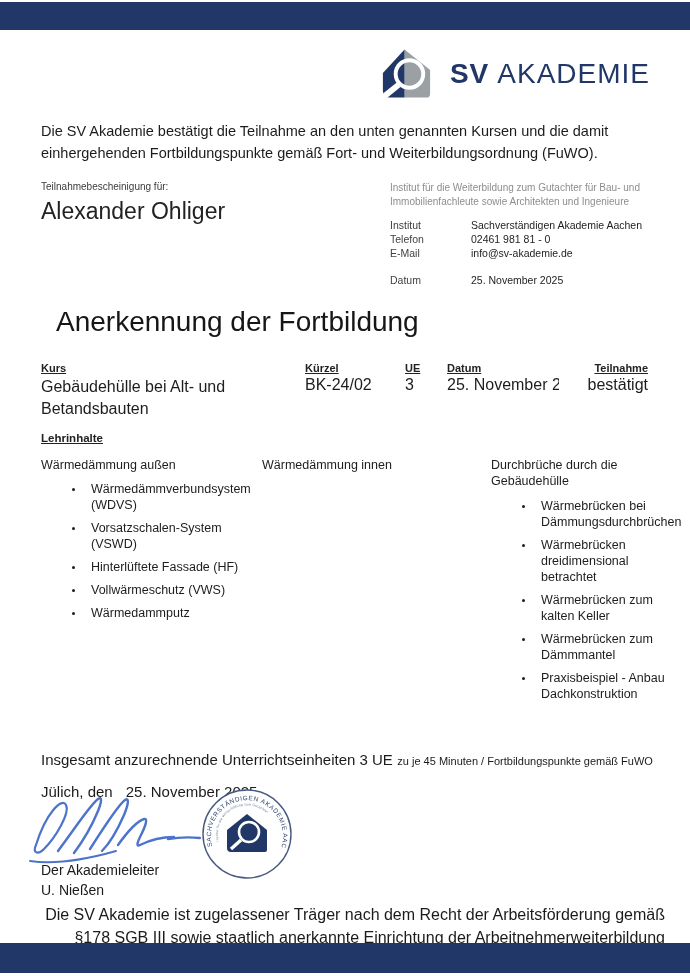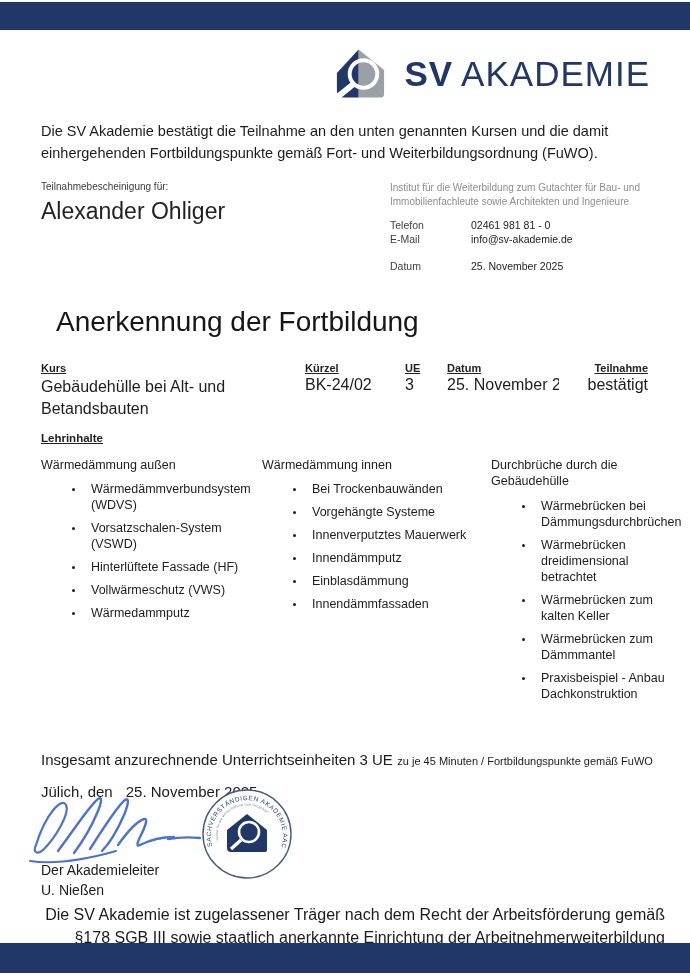--- a/index.html
+++ b/index.html
@@ -6,21 +6,21 @@
   .page{
     position:relative;width:690px;height:976px;background:#ffffff;
     font-family:"Liberation Sans", sans-serif;color:#1a1a1a;overflow:hidden;
     margin:0 auto;
   }
   .bar{position:absolute;left:0;right:0;height:28px;background:#213768;}
   .bar.top{top:2px;}
   .bar.bottom{top:943px;height:30px;}
 
   .logo{position:absolute;top:46px;right:40px;display:flex;align-items:center;gap:14px;}
-  .logo-text{font-size:35px;color:#213768;letter-spacing:1px;white-space:nowrap;}
+  .logo-text{font-size:28px;color:#213768;letter-spacing:1px;white-space:nowrap;}
   .logo-text .b{font-weight:700;margin-right:8px;}
   .logo-text .l{font-weight:400;}
 
   .intro{position:absolute;left:41px;top:121px;width:610px;font-size:14.5px;line-height:1.5;color:#1c1c1c;}
 
   .recipient-label{position:absolute;left:41px;top:181px;font-size:10px;color:#3c3c3c;}
   .recipient-name{position:absolute;left:41px;top:198px;font-size:23px;color:#222;}
 
   .inst{position:absolute;left:390px;top:181px;width:280px;font-size:10.5px;}
   .inst-desc{color:#8e8e8e;font-size:10px;line-height:1.35;margin-bottom:11px;}
@@ -95,20 +95,24 @@
   </div>
 
   <div class="intro">Die SV Akademie bestätigt die Teilnahme an den unten genannten Kursen und die damit einhergehenden Fortbildungspunkte gemäß Fort- und Weiterbildungsordnung (FuWO).</div>
 
   <div class="recipient-label">Teilnahmebescheinigung für:</div>
   <div class="recipient-name">Alexander Ohliger</div>
 
   <div class="inst">
     <div class="inst-desc">Institut für die Weiterbildung zum Gutachter für Bau- und Immobilienfachleute sowie Architekten und Ingenieure</div>
     <div class="inst-row">
+      <span class="lab">Institut</span>
+      <span class="val">Sachverständigen Akademie Aachen</span>
+    </div>
+    <div class="inst-row">
       <span class="lab">Telefon</span>
       <span class="val">02461 981 81 - 0</span>
     </div>
     <div class="inst-row">
       <span class="lab">E-Mail</span>
       <span class="val">info@sv-akademie.de</span>
     </div>
     <div class="inst-row inst-date">
       <span class="lab">Datum</span>
       <span class="val">25. November 2025</span>
@@ -137,28 +141,20 @@
       <li>Wärmedämmverbundsystem (WDVS)</li>
       <li>Vorsatzschalen-System (VSWD)</li>
       <li>Hinterlüftete Fassade (HF)</li>
       <li>Vollwärmeschutz (VWS)</li>
       <li>Wärmedammputz</li>
     </ul>
   </div>
 
   <div class="col col2">
     <div class="col-head">Wärmedämmung innen</div>
-    <ul>
-      <li>Bei Trockenbauwänden</li>
-      <li>Vorgehängte Systeme</li>
-      <li>Innenverputztes Mauerwerk</li>
-      <li>Innendämmputz</li>
-      <li>Einblasdämmung</li>
-      <li>Innendämmfassaden</li>
-    </ul>
   </div>
 
   <div class="col col3">
     <div class="col-head">Durchbrüche durch die Gebäudehülle</div>
     <ul>
       <li>Wärmebrücken bei Dämmungsdurchbrüchen</li>
       <li>Wärmebrücken dreidimensional betrachtet</li>
       <li>Wärmebrücken zum kalten Keller</li>
       <li>Wärmebrücken zum Dämmmantel</li>
       <li>Praxisbeispiel - Anbau Dachkonstruktion</li>

